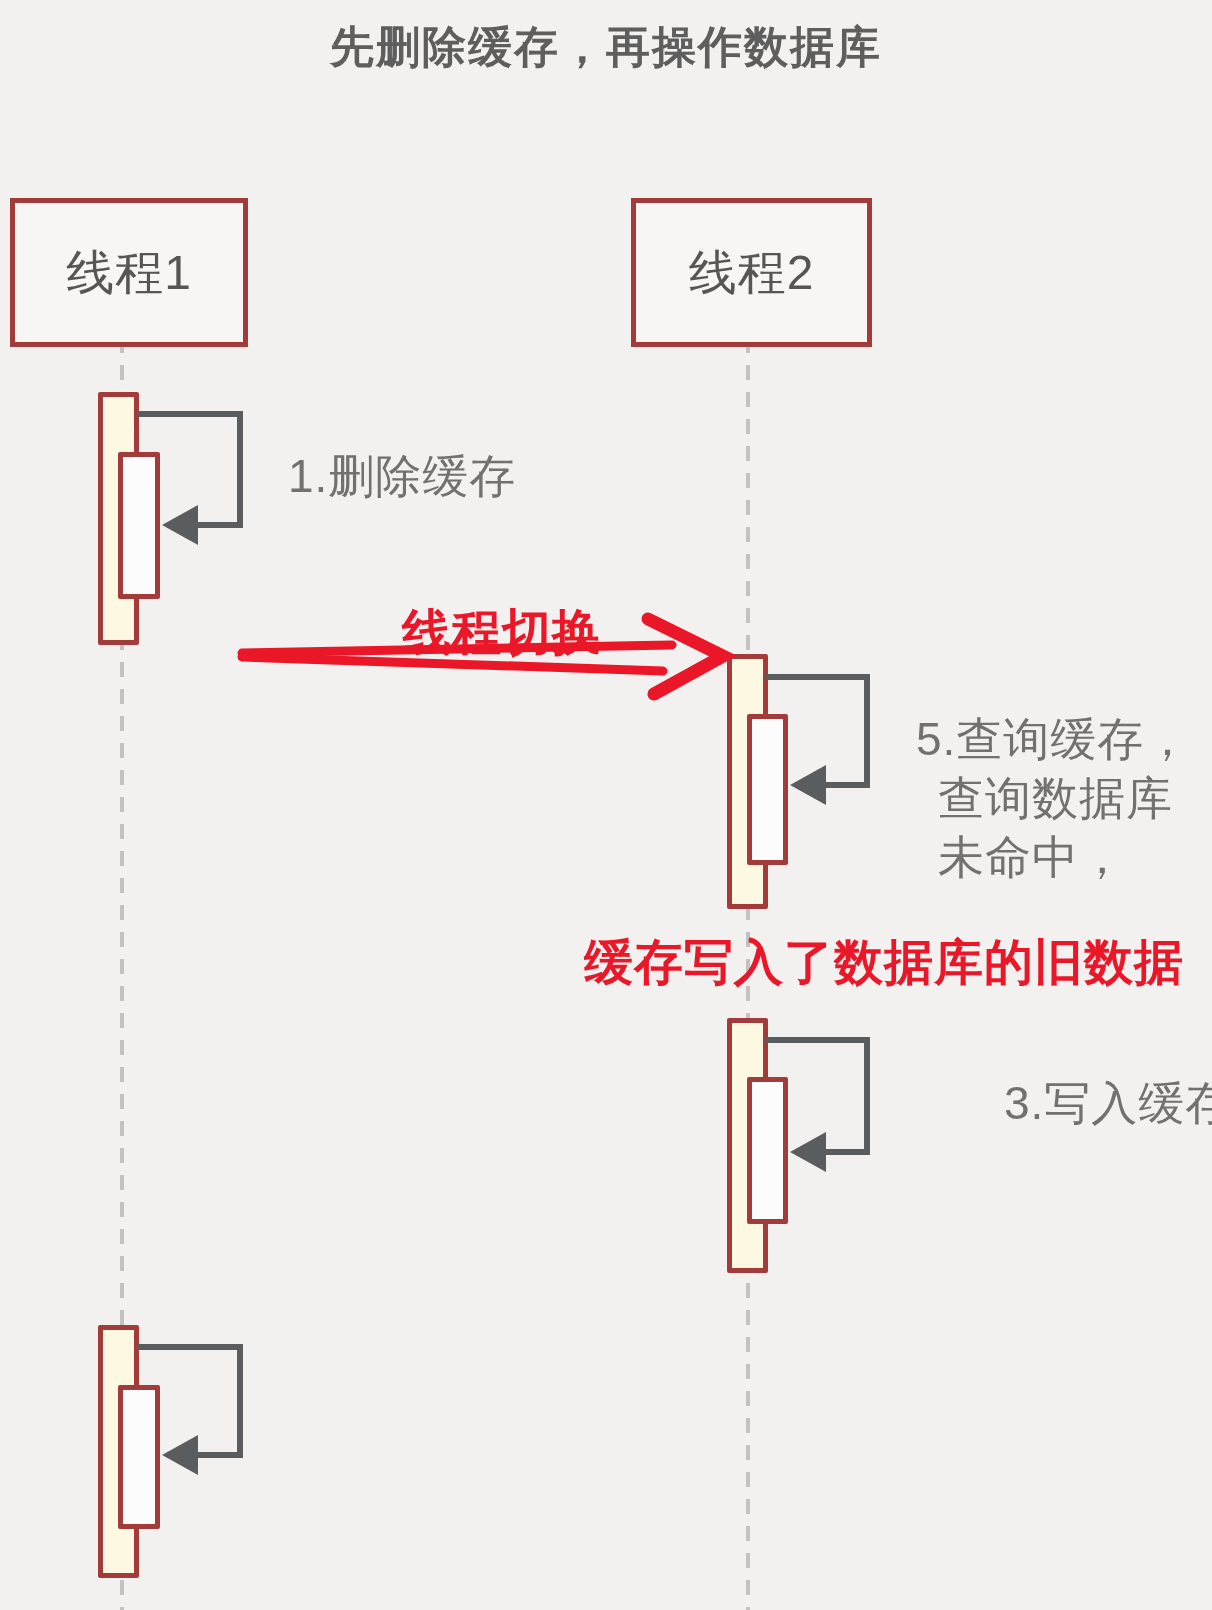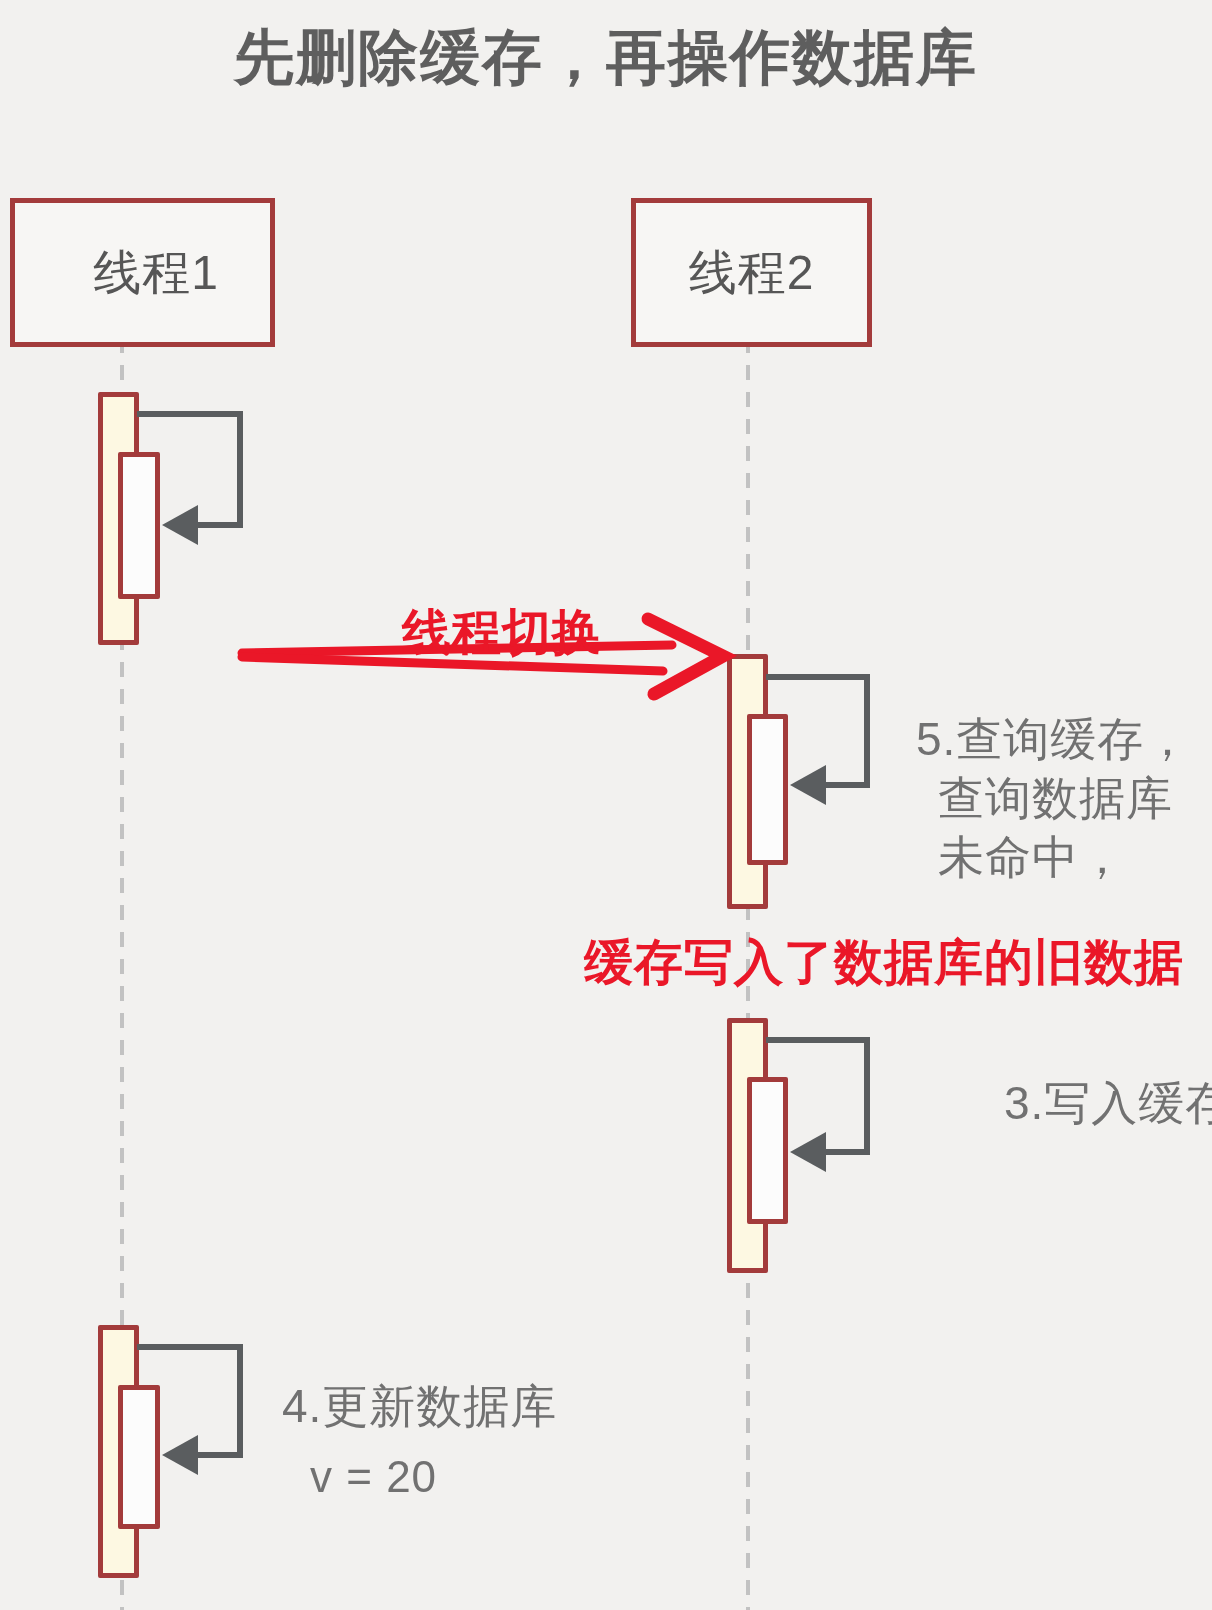--- a/index.html
+++ b/index.html
@@ -18,21 +18,21 @@
   #stage{
     position:relative;
     width:1212px;height:1610px;
     background:var(--bg);
     overflow:hidden;
   }
   .svg-layer{position:absolute;left:0;top:0;pointer-events:none;}
   .title{
     position:absolute;left:0;top:18px;width:100%;
     text-align:center;
-    font-size:60px;font-weight:600;letter-spacing:2px;
+    font-size:44px;font-weight:600;letter-spacing:2px;
     color:var(--title-gray);
   }
   .actor-box{
     position:absolute;
     border:5px solid var(--brick);
     background:#f7f6f4;
     display:flex;align-items:center;justify-content:center;
   }
   .actor-box .actor-label{
     font-size:48px;color:#565656;letter-spacing:1px;
@@ -62,21 +62,21 @@
 
 <div id="stage">
 
   <div class="title">先删除缓存，再操作数据库</div>
 
   <svg class="svg-layer" width="1212" height="1610" viewBox="0 0 1212 1610">
     <line x1="122" y1="338" x2="122" y2="1610" stroke="var(--lifeline)" stroke-width="4" stroke-dasharray="15 12"></line>
     <line x1="748" y1="338" x2="748" y2="1610" stroke="var(--lifeline)" stroke-width="4" stroke-dasharray="15 12"></line>
   </svg>
 
-  <div class="actor-box" style="left:10px;top:198px;width:228px;height:139px;padding-left:27px;">
+  <div class="actor-box" style="left:10px;top:198px;width:228px;height:139px;">
     <span class="actor-label">线程1</span>
   </div>
   <div class="actor-box" style="left:631px;top:198px;width:231px;height:139px;">
     <span class="actor-label">线程2</span>
   </div>
 
   <div class="act outer" style="left:98px;top:392px;width:41px;height:253px;"></div>
   <div class="act inner" style="left:118px;top:452px;width:42px;height:147px;"></div>
 
   <div class="act outer" style="left:727px;top:654px;width:41px;height:255px;"></div>
@@ -102,30 +102,27 @@
     <path d="M 137 1347 H 240 V 1455 H 198" fill="none" stroke="var(--arrow-gray)" stroke-width="6"></path>
     <polygon points="162,1455 198,1435 198,1475" fill="var(--arrow-gray)"></polygon>
 
     <g>
       <path d="M 242 653 L 672 645" fill="none" stroke="var(--red)" stroke-width="9" stroke-linecap="round"></path>
       <path d="M 242 657 L 663 671" fill="none" stroke="var(--red)" stroke-width="9" stroke-linecap="round"></path>
       <path d="M 648 619 L 723 656 L 654 694" fill="none" stroke="var(--red)" stroke-width="13" stroke-linejoin="miter" stroke-linecap="round"></path>
     </g>
   </svg>
 
+  <div class="step-label" style="left:288px;top:446px;">1.删除缓存</div>
 
   <div class="step-label multi" style="left:916px;top:710px;">
     <span class="line">5.查询缓存，</span>
     <span class="line indented">查询数据库</span>
     <span class="line indented">未命中，</span>
   </div>
 
   <div class="step-label" style="left:972px;top:1073px;margin-left:32px;">3.写入缓存</div>
 
-  <div class="step-label" style="left:282px;top:1376px;">
-    <span>4.更新数据库</span>
-    <span class="sub-line" style="padding-left:28px;padding-top:14px;font-size:44px;">v = 20</span>
-  </div>
 
   <div class="red-note" style="left:402px;top:572px;margin-top:28px;">线程切换</div>
   <div class="red-note" style="left:584px;top:930px;">缓存写入了数据库的旧数据</div>
 
 </div>
 
 </body></html>

